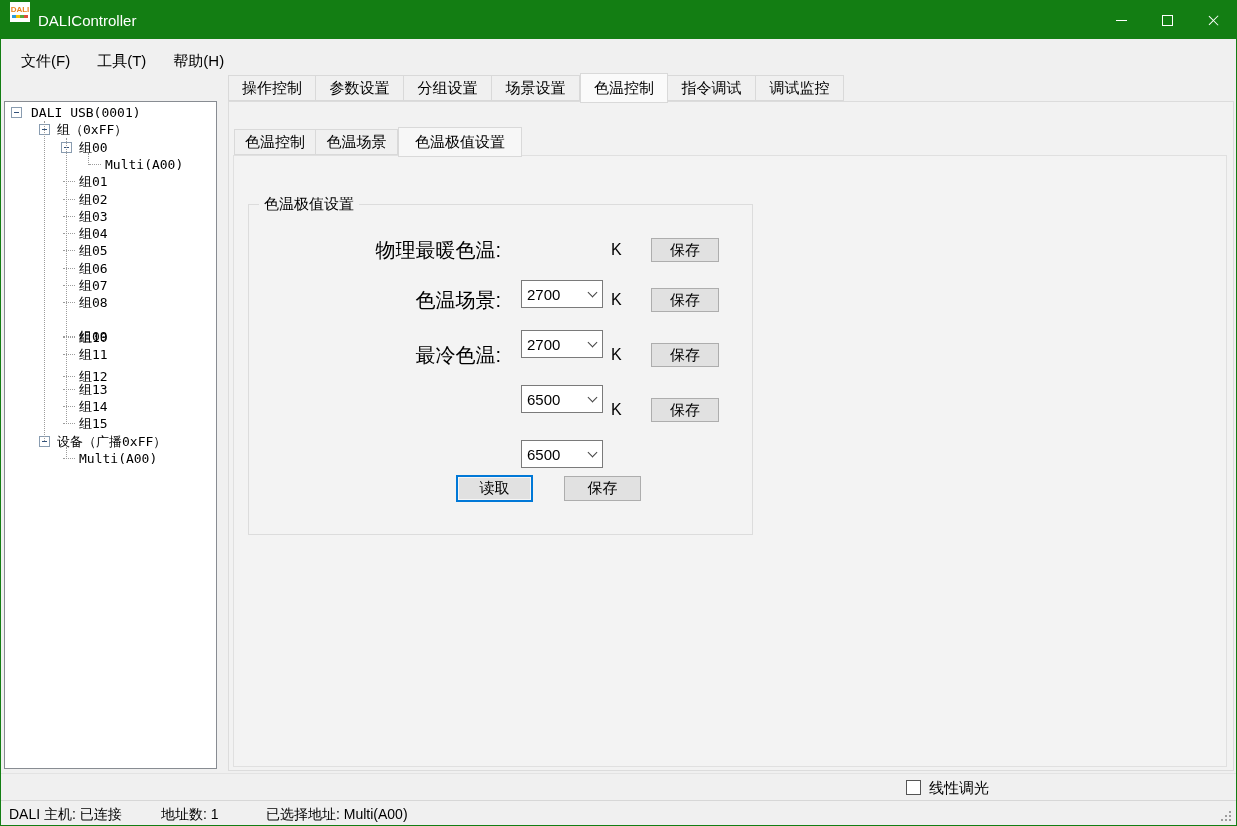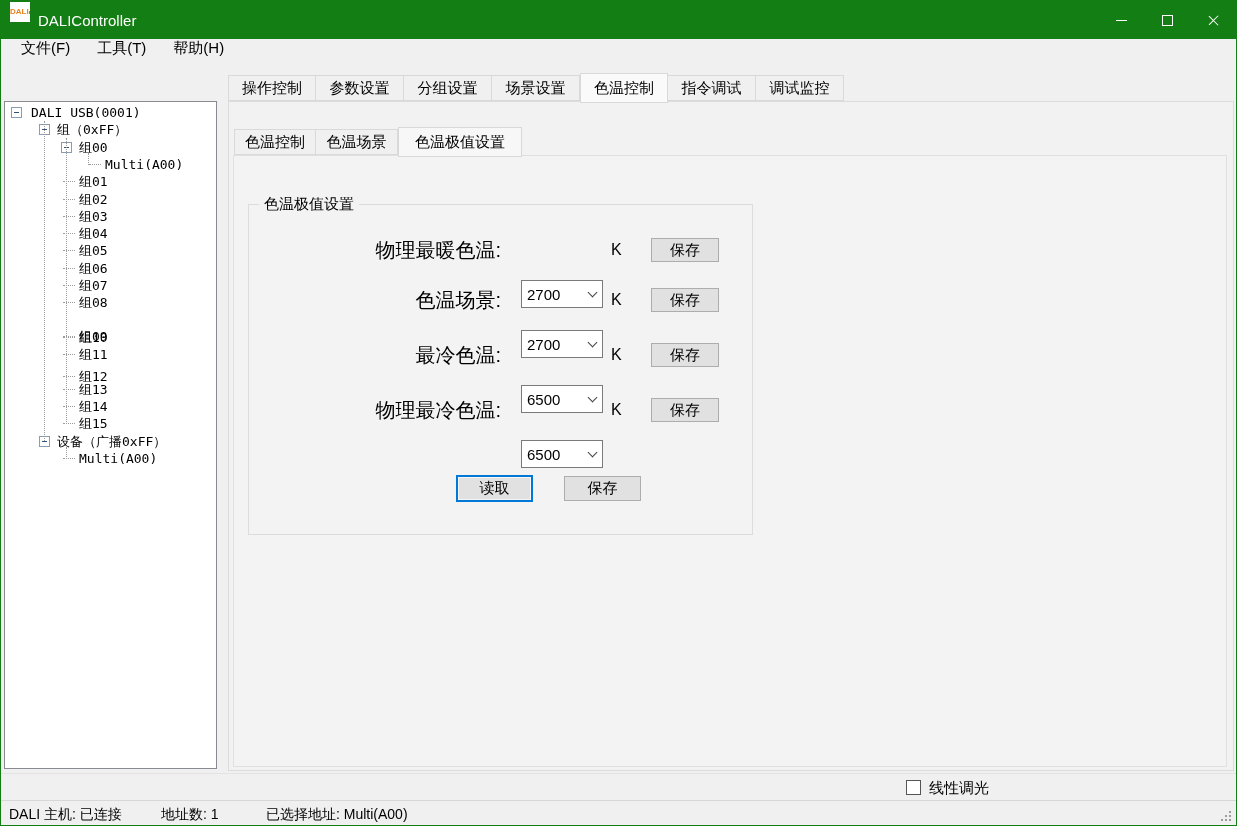--- a/index.html
+++ b/index.html
@@ -5,38 +5,38 @@
   * { margin:0; padding:0; box-sizing:border-box; }
   html,body { background:#555; }
   body { font-family:"Liberation Sans","DejaVu Sans",sans-serif; color:#000; }
   .window { position:relative; width:1237px; height:826px; background:#F0F0F0;
             border:1px solid #137E13; overflow:hidden; }
 
   
   .titlebar { position:absolute; left:0; top:0; width:1235px; height:38px;
               background:#137E13; display:flex; align-items:center; }
   .app-icon { width:20px; height:20px; background:#fff; margin:0 8px 16px 9px;
-              display:flex; flex-direction:row; align-items:center; justify-content:center; }
+              display:flex; flex-direction:column; align-items:center; justify-content:center; }
   .app-icon .letters { font-size:8px; font-weight:bold; color:#E8821E; line-height:8px; letter-spacing:0; }
   .app-icon .bar { width:16px; height:3px; margin-top:1px;
                    background:linear-gradient(90deg,#2D9CDB 0 25%,#F2C200 25% 50%,#57A639 50% 75%,#E04B3A 75% 100%); }
   .win-title { color:#fff; font-size:15px; }
   .win-controls { margin-left:auto; display:flex; height:38px; }
   .win-btn { width:46px; height:38px; display:flex; align-items:center; justify-content:center; cursor:default; }
   .ic-min { width:11px; height:1px; background:#fff; }
   .ic-max { width:11px; height:11px; border:1px solid #fff; }
   .ic-close { position:relative; width:13px; height:13px; }
   .ic-close::before,.ic-close::after { content:""; position:absolute; left:6px; top:0;
        width:1.4px; height:13px; background:#fff; }
   .ic-close::before { transform:rotate(45deg); }
   .ic-close::after  { transform:rotate(-45deg); }
 
   
   .menubar { position:absolute; left:0; top:38px; width:1235px; height:32px;
-             background:#F0F0F0; display:flex; align-items:flex-start; padding-left:20px; }
+             background:#F0F0F0; display:flex; align-items:flex-end; padding-left:20px; }
   .menu-item { font-size:15px; margin-right:27px; }
 
   
   .tree-panel { position:absolute; left:3px; top:100px; width:213px; height:668px;
                 background:#fff; border:1px solid #888C92; }
   .tree-row { position:absolute; height:18px; font-size:13px; line-height:17px;
               font-family:"DejaVu Sans Mono","Liberation Mono",monospace; white-space:nowrap; }
   .tree-box { position:absolute; top:3px; width:11px; height:11px; background:#fff;
               border:1px solid #899CB0; }
   .tree-box i { position:absolute; left:2px; top:4px; width:5px; height:1px; background:#33527A; display:block; }
@@ -209,21 +209,20 @@
         <div class="combo">
           <span class="val">6500</span>
           <span class="dd">
             <i class="chev"></i>
           </span>
         </div>
         <div class="unit">K</div>
         <button class="row-save">保存</button>
       </div>
       <div class="form-row" style="top: 395px;">
-        <div class="row-label">物理最冷色温:</div>
         <div class="combo">
           <span class="val">6500</span>
           <span class="dd">
             <i class="chev"></i>
           </span>
         </div>
         <div class="unit">K</div>
         <button class="row-save">保存</button>
       </div>
     </div>

